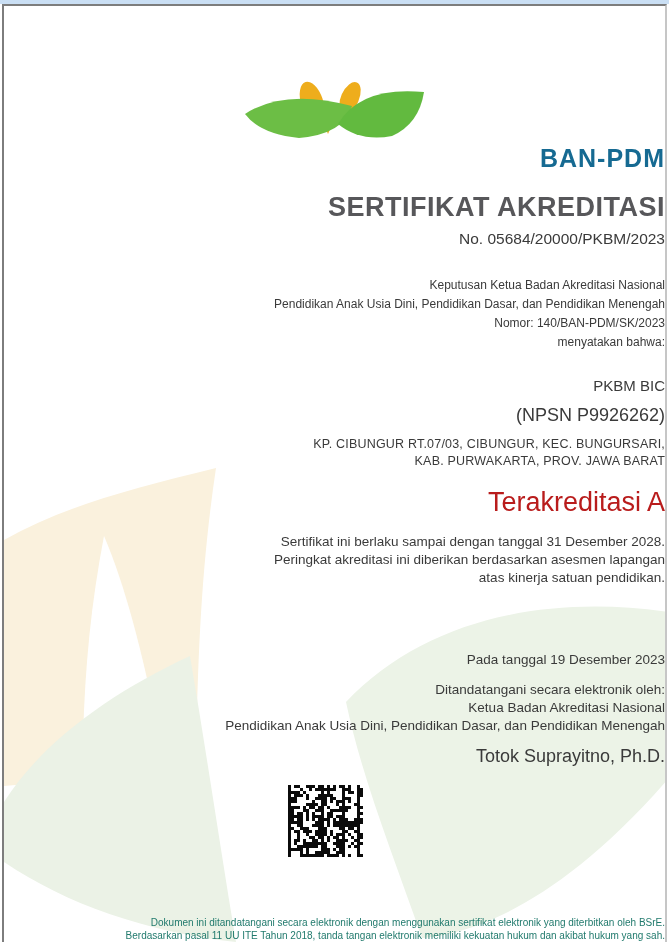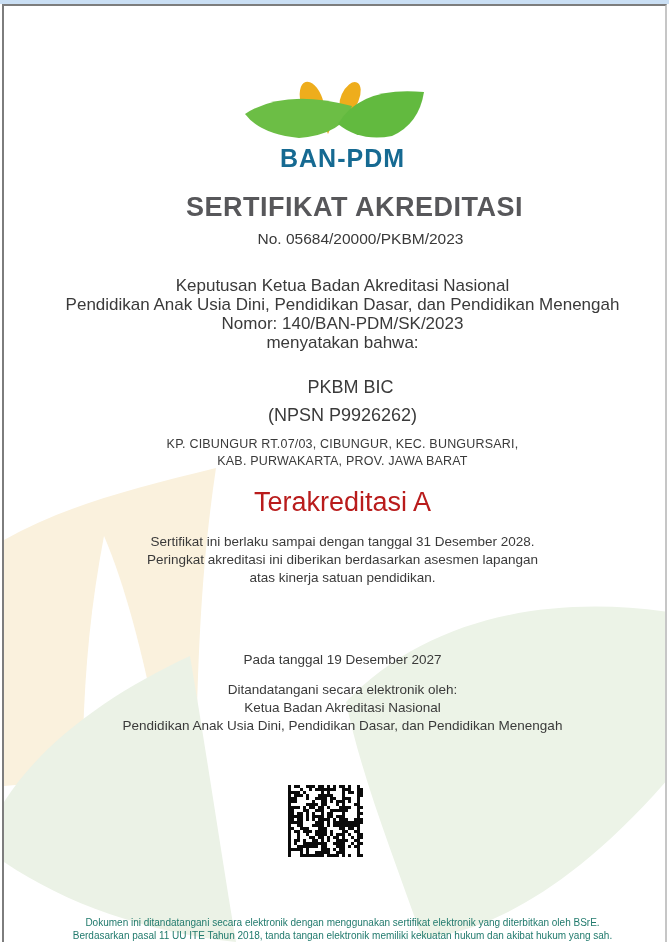--- a/index.html
+++ b/index.html
@@ -2,27 +2,27 @@
 <html><head>
 <meta charset="utf-8">
 <style>
   html,body{margin:0;padding:0;background:#fff;width:669px;height:942px;overflow:hidden;
     font-family:"Liberation Sans", sans-serif;}
   .viewer-strip{position:absolute;top:0;left:0;width:669px;height:4px;background:#cadff4;}
   .page{position:absolute;top:4px;left:2px;right:2px;bottom:0;background:#fff;
     border-top:2px solid #7d7d7d;border-left:2px solid #7d7d7d;border-right:2px solid #c6c6c6;
     overflow:hidden;}
   .wm{position:absolute;inset:0;pointer-events:none;}
-  .cline{position:absolute;left:16px;right:0;text-align:center;color:#3a3a3a;}
+  .cline{position:absolute;left:16px;right:0;text-align:right;color:#3a3a3a;}
   .logo-art{position:absolute;top:70px;left:0;right:0;display:flex;justify-content:center;}
   .brand{top:138px;font-size:25px;font-weight:700;color:#166a92;letter-spacing:1px;}
   .title{top:186px;font-size:27px;font-weight:700;color:#57575a;letter-spacing:.5px;padding-left:24px;}
   .certno{top:224px;font-size:15.5px;margin-left:36px;}
-  .decree{top:270px;font-size:17px;line-height:19px;}
-  .schoolname{top:371px;font-size:18px;margin-left:16px;}
+  .decree{top:270px;font-size:12px;line-height:19px;}
+  .schoolname{top:371px;font-size:15px;margin-left:16px;}
   .npsn{top:399px;font-size:18px;}
   .address{top:430px;font-size:12.5px;line-height:17px;letter-spacing:.2px;}
   .grade{top:481px;font-size:27px;color:#b91c1c;}
   .validity{top:527px;font-size:13.5px;line-height:18px;}
   .place{top:625px;font-size:13.5px;}
   .date{top:646px;font-size:13.5px;}
   .signedblock{top:675px;font-size:13.5px;line-height:18px;}
   .signame{top:740px;font-size:18px;}
   .barcode{position:absolute;left:284px;top:778px;width:75px;height:73px;}
   .footer{top:910px;font-size:10px;line-height:13px;color:#217a6d;}
@@ -69,27 +69,28 @@
     <div>KAB. PURWAKARTA, PROV. JAWA BARAT</div>
   </div>
 
   <div class="cline grade">Terakreditasi A</div>
   <div class="cline validity">
     <div>Sertifikat ini berlaku sampai dengan tanggal 31 Desember 2028.</div>
     <div>Peringkat akreditasi ini diberikan berdasarkan asesmen lapangan</div>
     <div>atas kinerja satuan pendidikan.</div>
   </div>
 
-  <div class="cline date">Pada tanggal 19 Desember 2027</div>
+  <div class="cline date">Pada tanggal 19 Desember 2023</div>
 
   <div class="cline signedblock">
     <div>Ditandatangani secara elektronik oleh:</div>
     <div>Ketua Badan Akreditasi Nasional</div>
     <div>Pendidikan Anak Usia Dini, Pendidikan Dasar, dan Pendidikan Menengah</div>
   </div>
+  <div class="cline signame">Totok Suprayitno, Ph.D.</div>
 
   <div class="barcode"><svg width="75" height="73" viewBox="0 0 25 24" shape-rendering="crispEdges">
         <rect x="0" y="0" width="1" height="1" fill="#0b0b0b"></rect>
         <rect x="0" y="1" width="1" height="1" fill="#0b0b0b"></rect>
         <rect x="0" y="2" width="1" height="1" fill="#0b0b0b"></rect>
         <rect x="0" y="3" width="1" height="1" fill="#0b0b0b"></rect>
         <rect x="0" y="4" width="1" height="1" fill="#0b0b0b"></rect>
         <rect x="0" y="5" width="1" height="1" fill="#0b0b0b"></rect>
         <rect x="0" y="6" width="1" height="1" fill="#0b0b0b"></rect>
         <rect x="0" y="7" width="1" height="1" fill="#0b0b0b"></rect>

